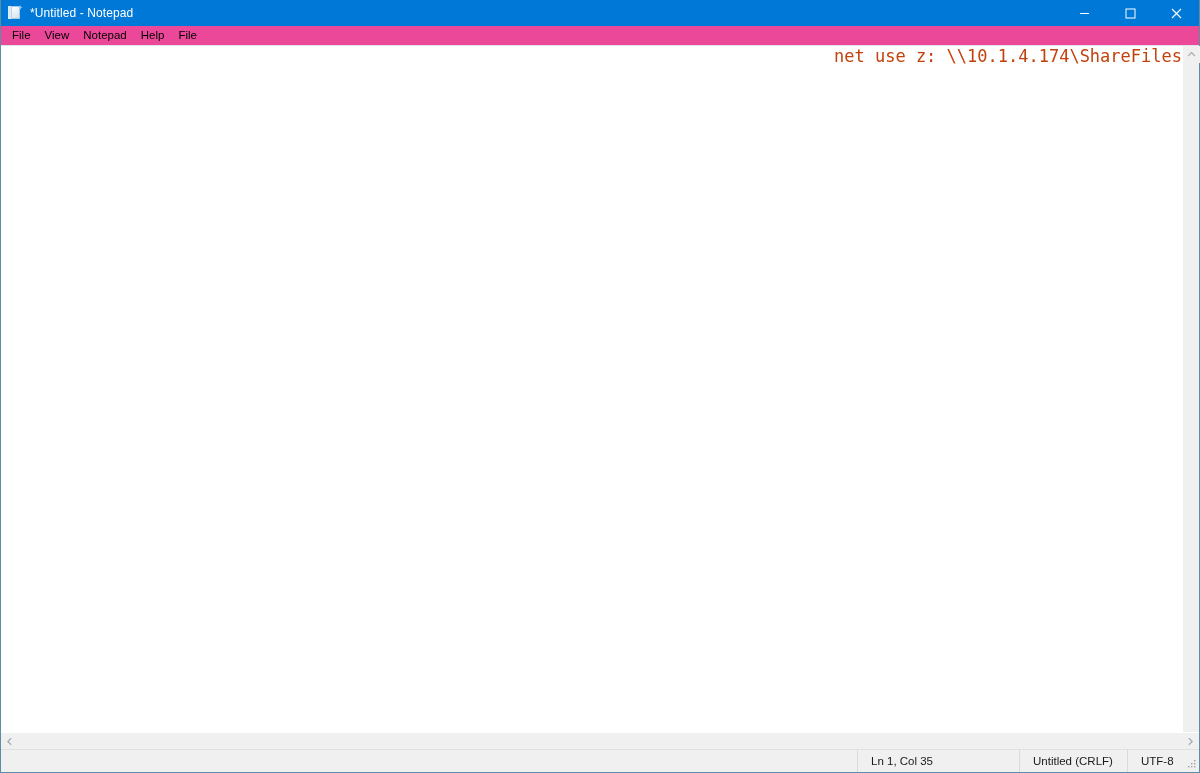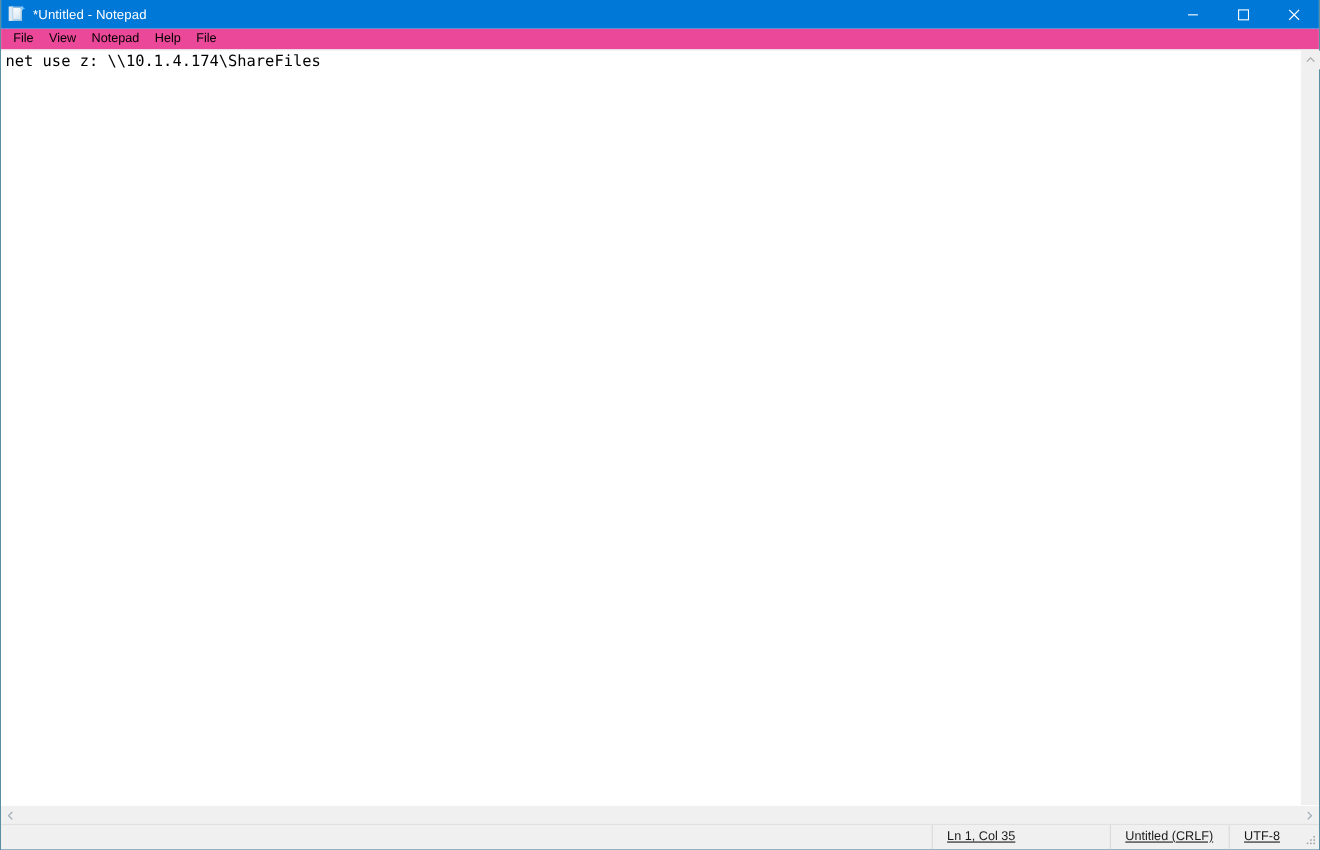--- a/index.html
+++ b/index.html
@@ -127,25 +127,26 @@
   .textarea {
     flex: 1 1 auto;
     position: relative;
     overflow: hidden;
     background: #ffffff;
     padding: 3px 0 0 4px;
     box-sizing: border-box;
   }
   .text-line {
     font-family: "DejaVu Sans Mono", "Liberation Mono", monospace;
-    font-size: 14px;
+    font-size: 17px;
     line-height: 15px;
-    color: #000000;
+    color: #c2410c;
     white-space: pre;
     letter-spacing: 0px;
+    text-align: right;
   }
 
   
   .vscroll {
     width: 17px;
     flex: 0 0 auto;
     background: #f0f0f0;
     border-left: 1px solid #ffffff;
     display: flex;
     flex-direction: column;
@@ -191,26 +192,25 @@
   .status-spacer { flex: 1 1 auto; }
   .status-cell {
     display: flex;
     align-items: center;
     font-size: 11.5px;
     color: #1a1a1a;
     border-left: 1px solid #dadada;
     padding: 0 16px;
     white-space: nowrap;
     box-sizing: border-box;
-    text-decoration: underline;
   }
   .status-cell.pos { width: 100px; padding-left: 13px; }
   .status-cell.zoom { width: 62px; padding-left: 13px; margin-top: 45px; }
   .status-cell.eol { width: 108px; padding-left: 13px; }
-  .status-cell.enc { width: 82px; padding-left: 13px; border-right: none; }
+  .status-cell.enc { width: 72px; padding-left: 13px; border-right: none; }
   .grip {
     position: absolute;
     right: 2px;
     bottom: 2px;
     width: 12px;
     height: 12px;
     pointer-events: none;
   }
 </style>
 </head>

